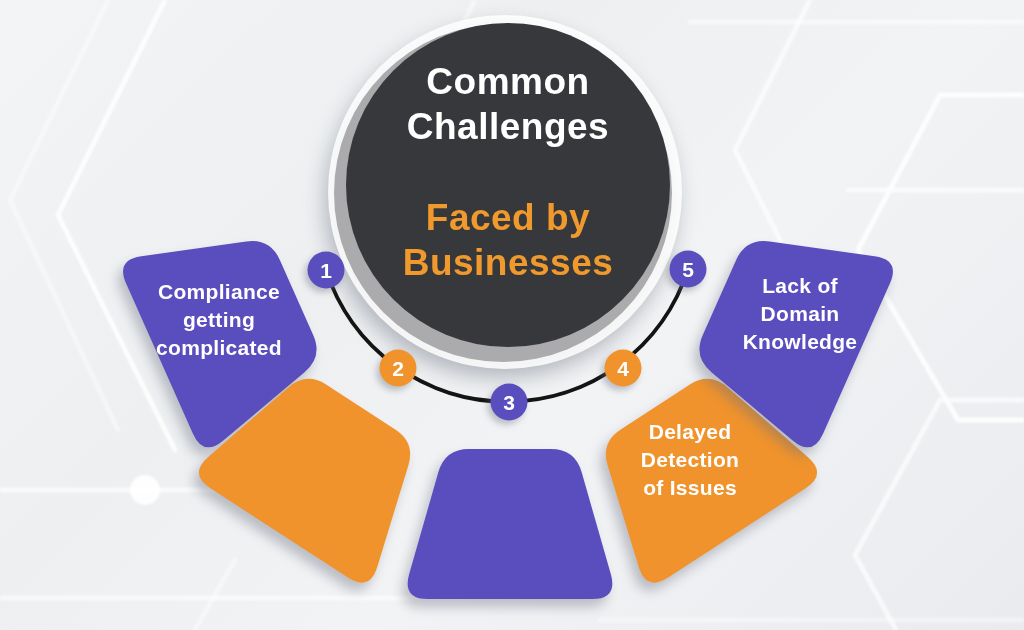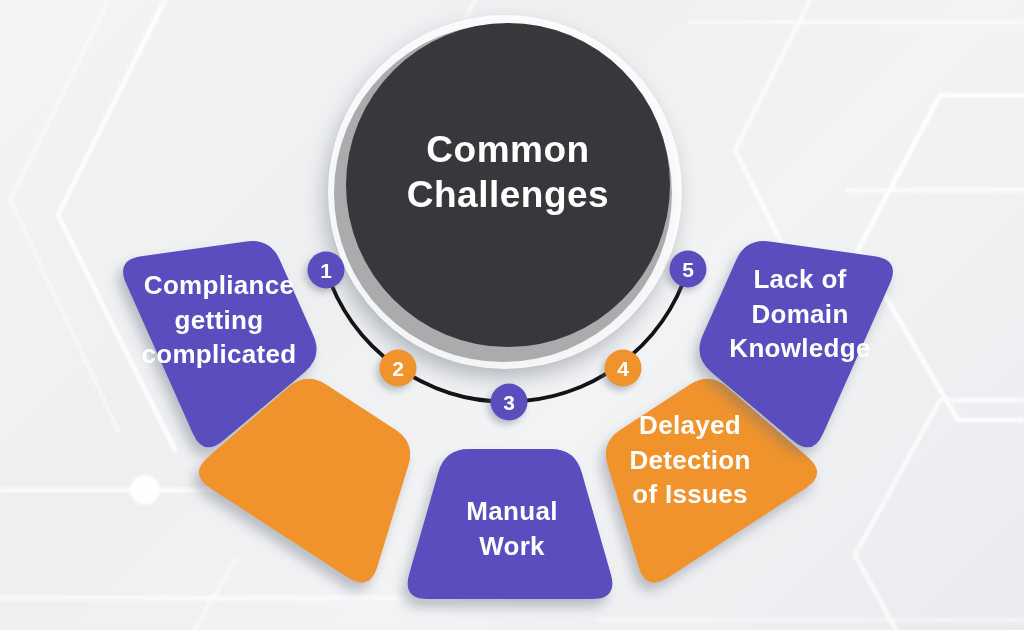--- a/index.html
+++ b/index.html
@@ -14,21 +14,21 @@
   .circle-shadow{filter:drop-shadow(-4px 10px 10px rgba(105,110,125,.45));}
   .title{
     position:absolute;left:508px;top:172px;transform:translate(-50%,-50%);
     text-align:center;white-space:pre-line;line-height:1.22;
     font-size:37px;font-weight:700;letter-spacing:.5px;
   }
   .title .t-white{color:#ffffff;display:block;white-space:pre-line;}
   .title .t-orange{color:#f0992c;display:block;white-space:pre-line;}
   .label{
     position:absolute;transform:translate(-50%,-50%);
-    color:#ffffff;font-size:26px;font-weight:700;line-height:1.33;
+    color:#ffffff;font-size:21px;font-weight:700;line-height:1.33;
     text-align:center;white-space:pre-line;letter-spacing:.3px;
   }
   .badge{
     position:absolute;transform:translate(-50%,-50%);
     width:37px;height:37px;border-radius:50%;
     display:flex;align-items:center;justify-content:center;
     color:#ffffff;font-size:21px;font-weight:700;
     box-shadow:-3px 4px 6px rgba(105,110,125,.40);
   }
   .badge.purple{background:#5a4dbe;}
@@ -90,27 +90,27 @@
       <circle cx="503" cy="193" r="169" fill="#ababae"></circle>
       <circle cx="508" cy="185" r="162" fill="#37383c"></circle>
     </g>
 
     <path d="M 326 270 A 190 190 0 0 0 688 269" fill="none" stroke="#141414" stroke-width="4" stroke-linecap="round"></path>
   </svg>
 
   <div class="title">
     <span class="t-white">Common
 Challenges</span>
+    <span class="t-orange">Faced by
+Businesses</span>
   </div>
 
   <div class="label" id="lbl-1">Compliance
 getting
 complicated</div>
-  <div class="label" id="lbl-3">Manual
-Work</div>
   <div class="label" id="lbl-5">Lack of
 Domain
 Knowledge</div>
   <div class="label" id="lbl-4">Delayed
 Detection
 of Issues</div>
 
   <div class="badge purple" id="badge-1">1</div>
   <div class="badge orange" id="badge-2">2</div>
   <div class="badge purple" id="badge-3">3</div>

